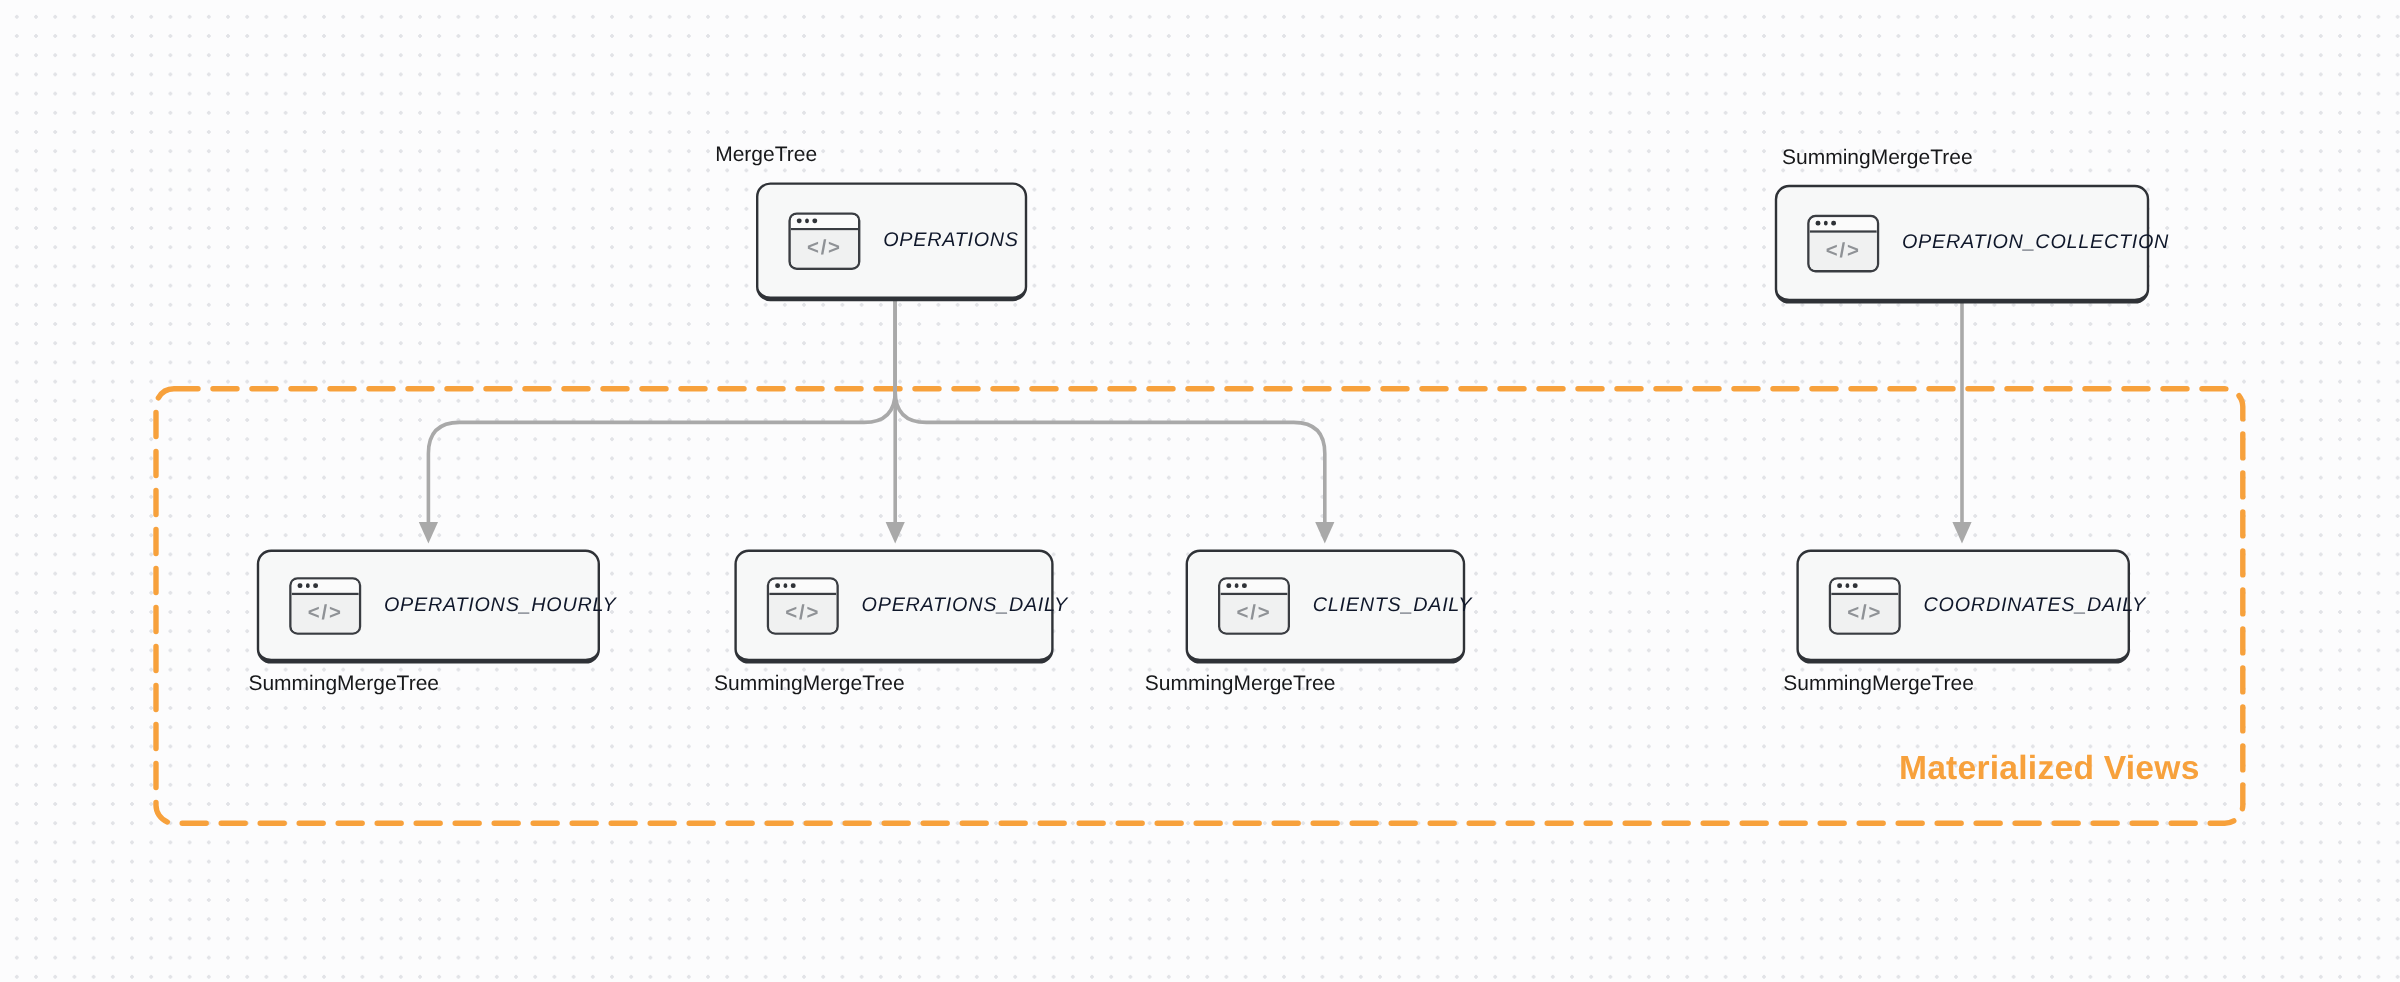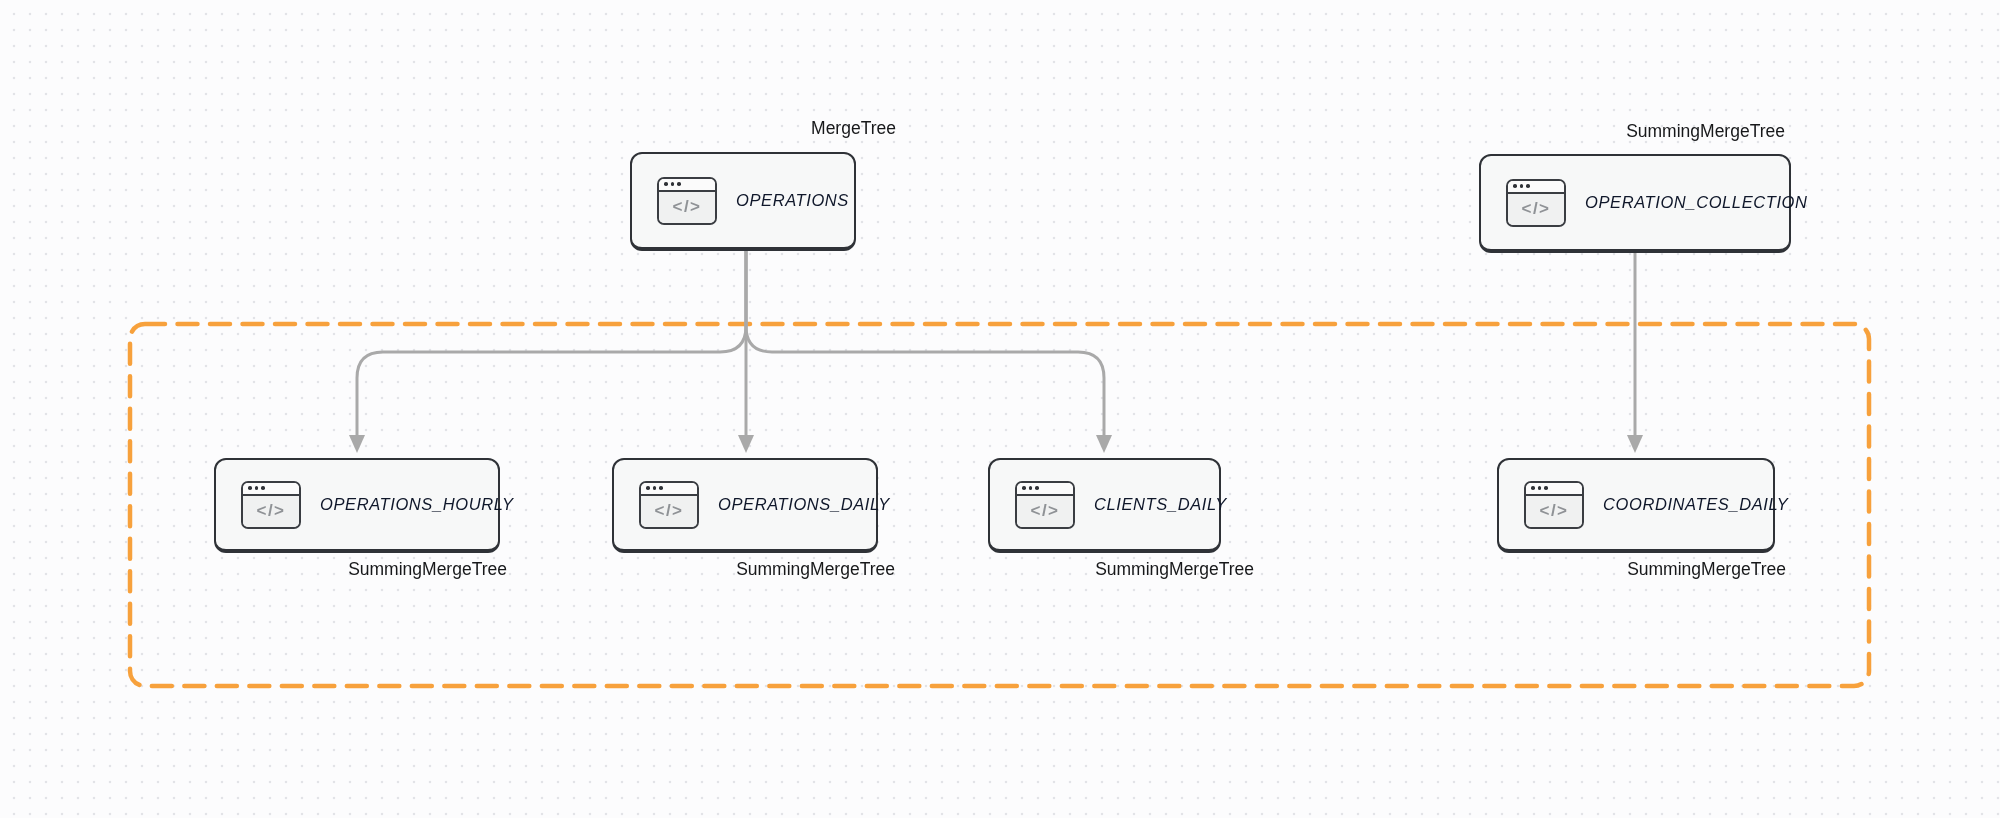--- a/index.html
+++ b/index.html
@@ -81,21 +81,21 @@
   .node-title {
     font-style: italic;
     font-size: 16.5px;
     letter-spacing: 0.6px;
     color: #0f172a;
     white-space: nowrap;
   }
   .engine-label {
     position: absolute;
     width: 300px;
-    text-align: right;
+    text-align: left;
     font-size: 17.5px;
     font-weight: 500;
     color: #17181a;
     white-space: nowrap;
   }
   .group-label {
     position: absolute;
     right: 167px;
     top: 624px;
     font-size: 28px;
@@ -200,14 +200,15 @@
       <span class="win-body">&lt;/&gt;</span>
     </span>
     <span class="node-title">COORDINATES_DAILY</span>
   </div>
 
   <div class="engine-label" style="left:207px; top:559px;">SummingMergeTree</div>
   <div class="engine-label" style="left:595px; top:559px;">SummingMergeTree</div>
   <div class="engine-label" style="left:954px; top:559px;">SummingMergeTree</div>
   <div class="engine-label" style="left:1486px; top:559px;">SummingMergeTree</div>
 
+  <div class="group-label">Materialized Views</div>
 
 </div>
 
 </body></html>

